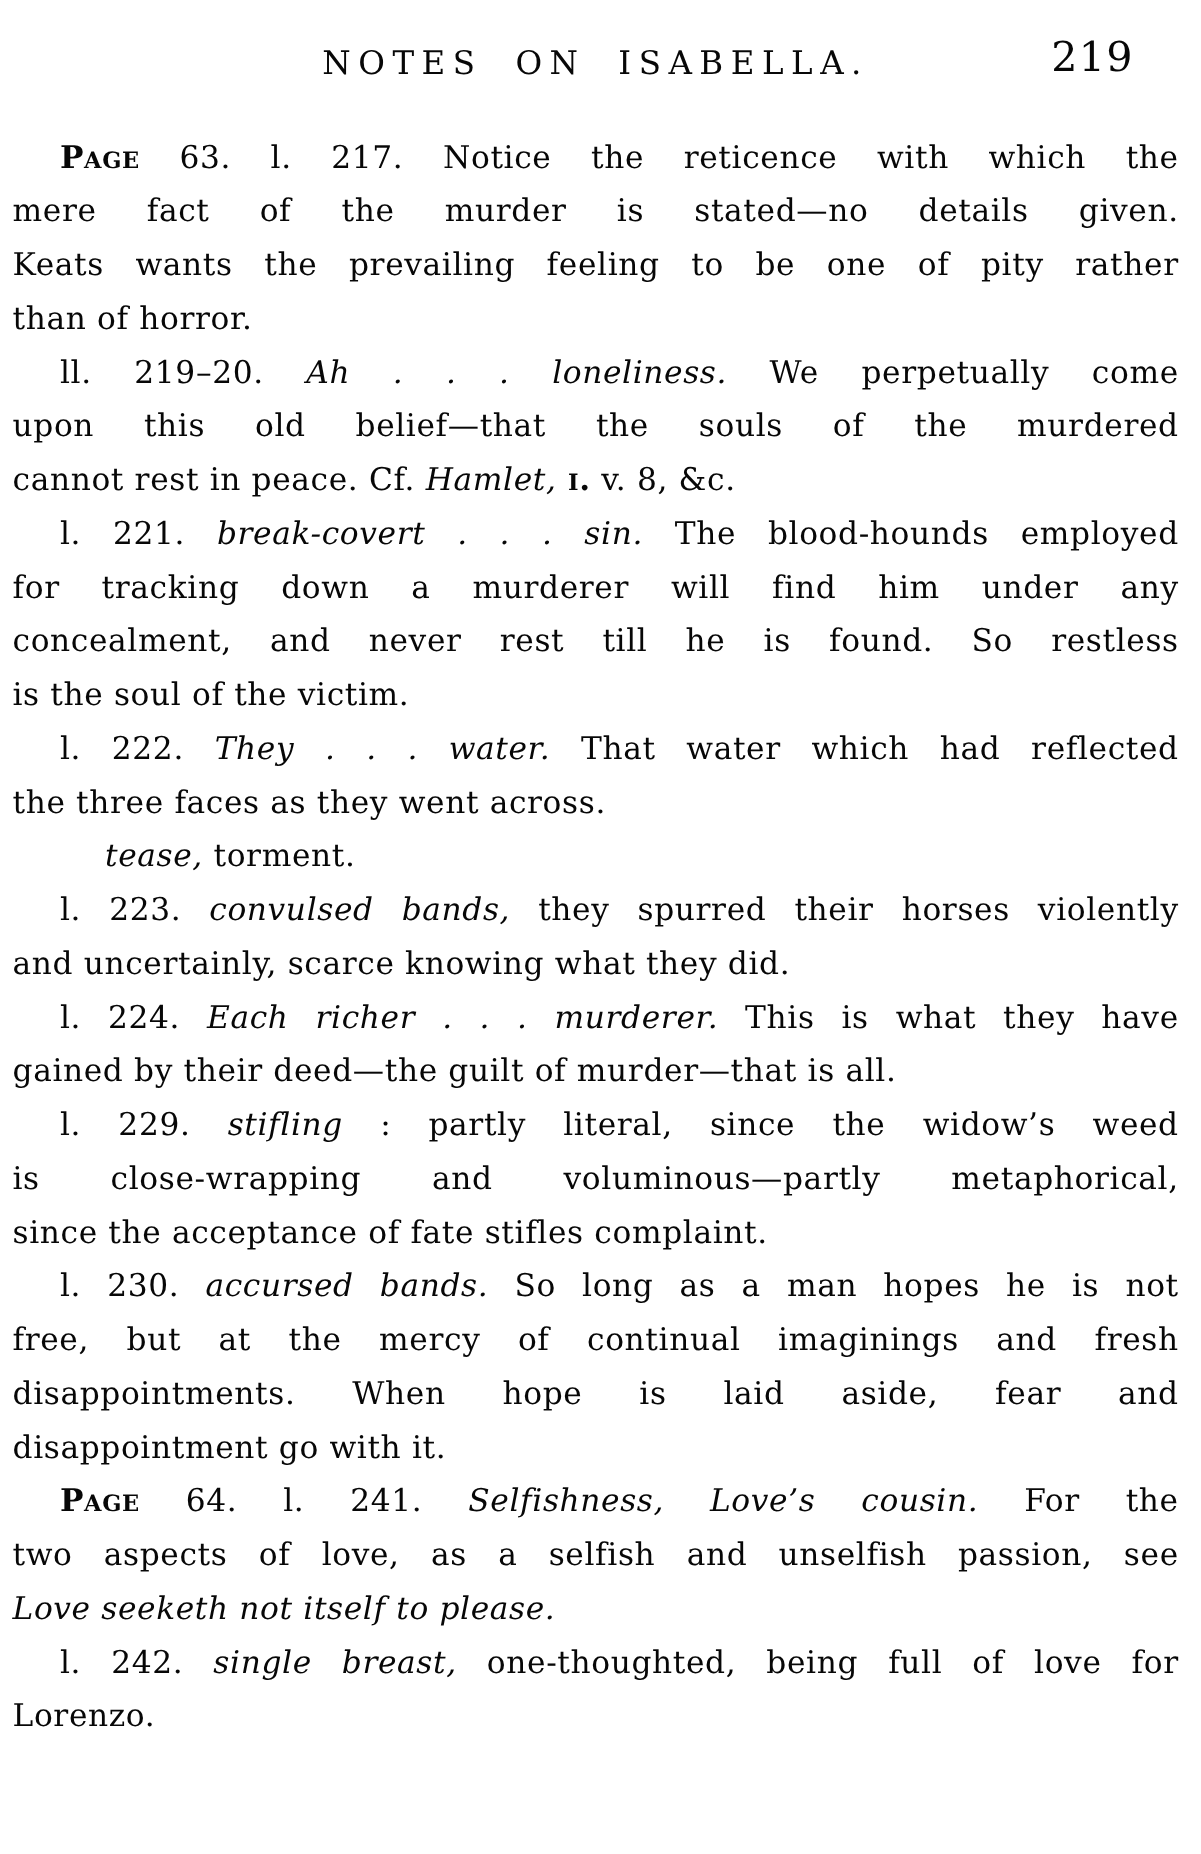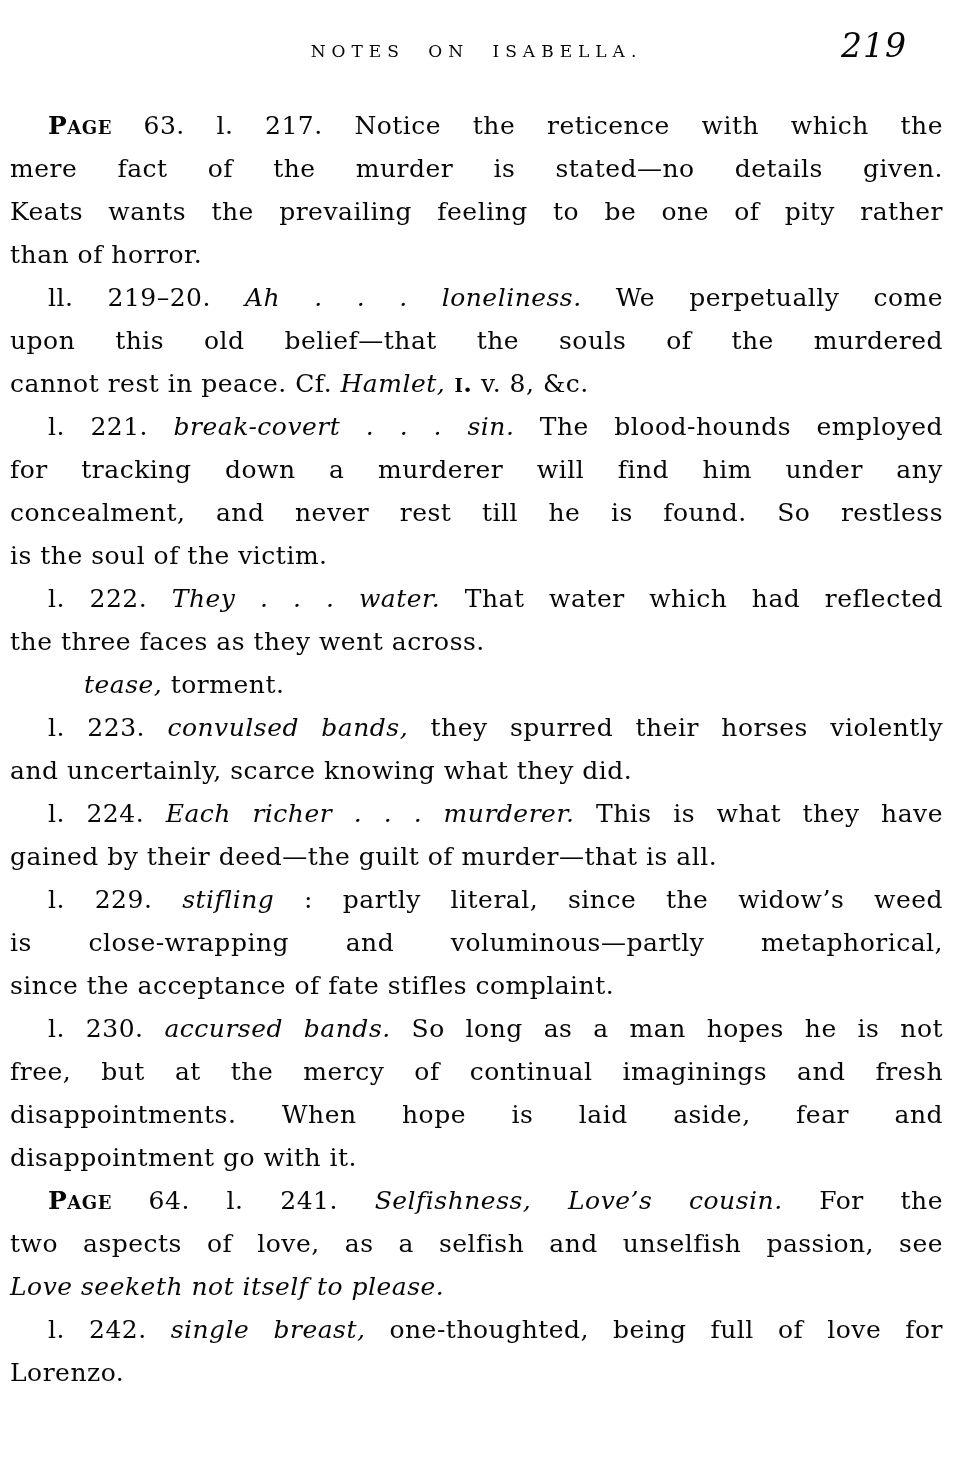--- a/index.html
+++ b/index.html
@@ -21,31 +21,30 @@
   .page-header {
     position: relative;
     height: 44px;
     margin-bottom: 36px;
   }
   .running-title {
     position: absolute;
     left: 0; right: 0;
     top: 6px;
     text-align: center;
-    font-size: 17px;
+    font-size: 26px;
     letter-spacing: 6px;
     word-spacing: 12px;
   }
   .page-number {
     position: absolute;
     right: 36px;
     top: 0;
     font-size: 33px;
     letter-spacing: 1px;
-    font-style: italic;
   }
 
   .page-body { display: block; }
 
   .line {
     text-align: justify;
     text-align-last: justify;
     text-justify: inter-word;
   }
   .line.last { text-align-last: left; }

